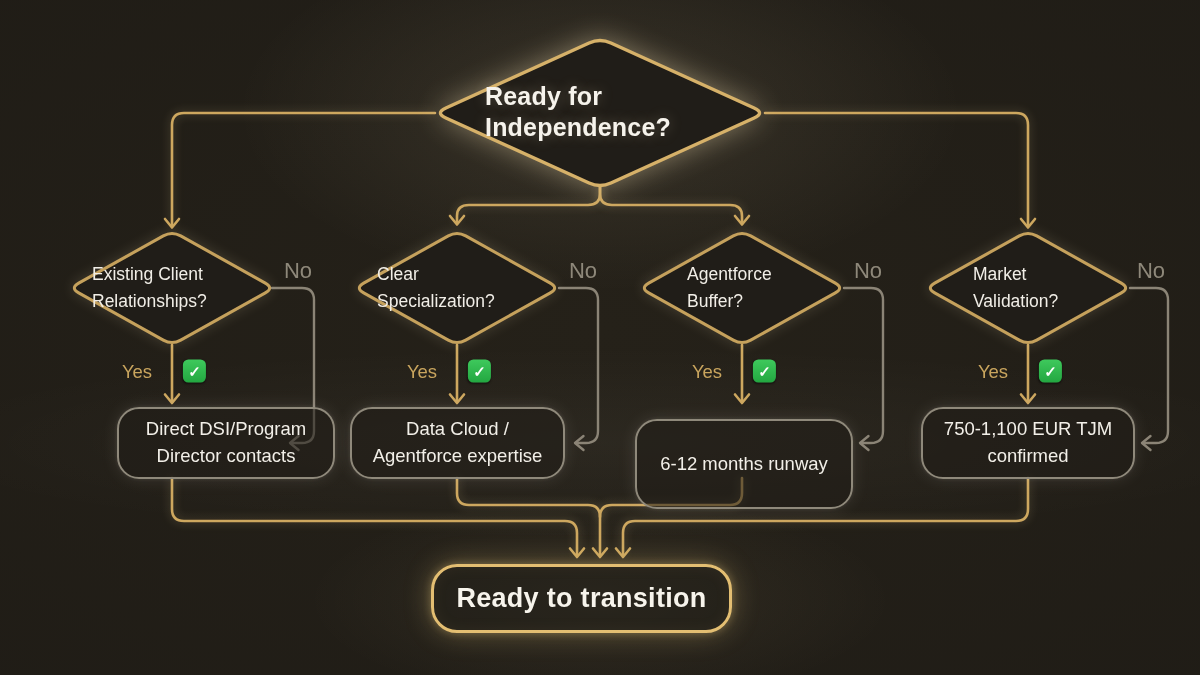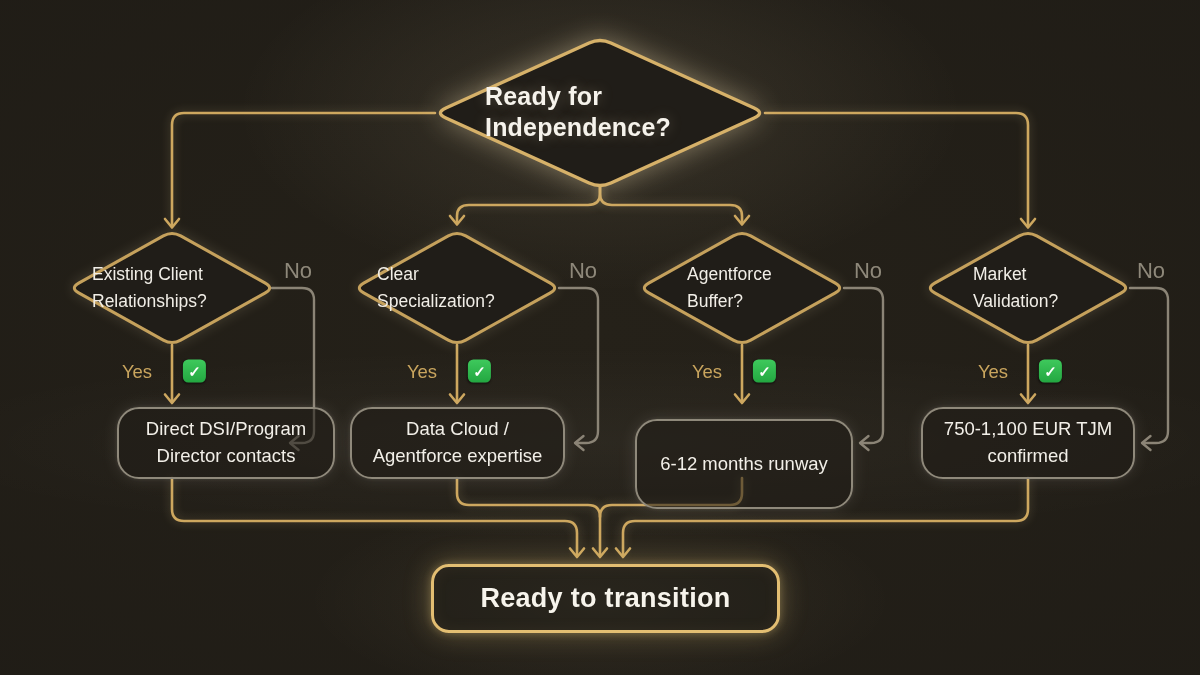--- a/index.html
+++ b/index.html
@@ -60,22 +60,22 @@
                 display:flex; align-items:center; justify-content:center; text-align:center;
                 color:#f2efe8; font-size:18.5px; line-height:1.45;
                 background:rgba(32,29,24,0.55);
                 box-shadow:0 0 18px rgba(255,248,235,0.10), 0 0 4px rgba(255,248,235,0.10); }
   .result-box span { width:196px; }
   .b0 { left:81px;  top:407px; width:218px; height:72px;margin-left:36px; }
   .b1 { left:350px; top:407px; width:215px; height:72px; }
   .b2 { left:635px; top:407px; width:218px; height:90px;margin-top:12px; }
   .b3 { left:921px; top:407px; width:214px; height:72px; }
 
-  .final-box { position:absolute; z-index:2; left:431px; top:564px; width:349px; height:69px;
-               border:3.5px solid #e3be72; border-radius:18px;
+  .final-box { position:absolute; z-index:2; left:431px; top:564px; width:301px; height:69px;
+               border:3.5px solid #e3be72; border-radius:26px;
                display:flex; align-items:center; justify-content:center;
                color:#f7f4ec; font-size:27px; font-weight:700; letter-spacing:0.3px;
                background:rgba(32,29,24,0.5);
                box-shadow:0 0 28px rgba(243,208,130,0.30), 0 0 8px rgba(243,208,130,0.30),
                           inset 0 0 16px rgba(243,208,130,0.06); }
 </style>
 </head>
 <body>
 
 <div id="stage">

